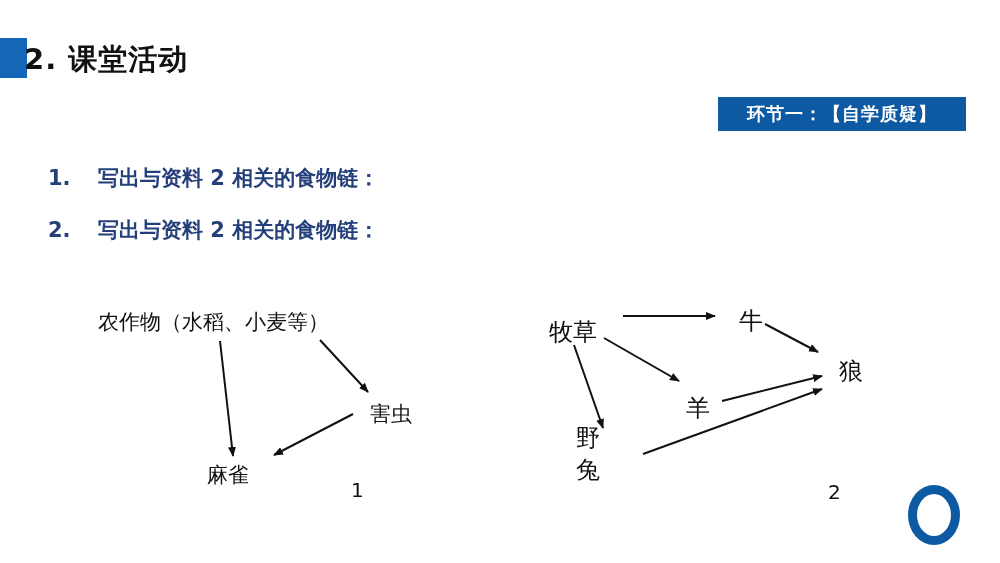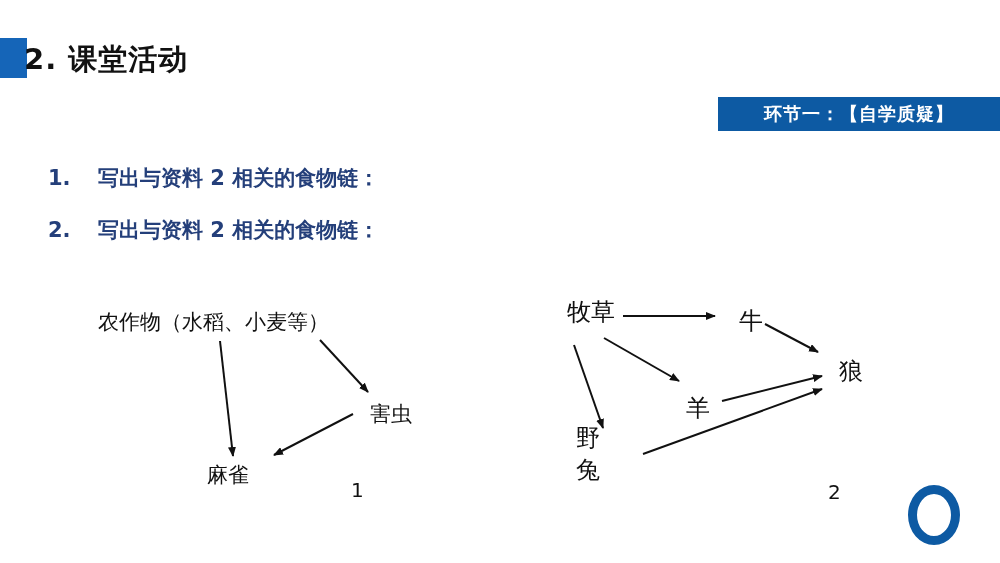--- a/index.html
+++ b/index.html
@@ -1,20 +1,20 @@
 <!DOCTYPE html>
 <html><head>
 <meta charset="utf-8">
 <style>
   html, body { margin:0; padding:0; }
   body { width:1000px; height:563px; background:#ffffff; position:relative; overflow:hidden;
          font-family:"DejaVu Sans","Liberation Sans",sans-serif; }
   .accent-box { position:absolute; left:0; top:38px; width:27px; height:40px; background:#1565b8; }
   .page-title { position:absolute; left:24px; top:40px; font-size:29px; font-weight:bold; color:#111; letter-spacing:1px; }
-  .section-tag { position:absolute; left:718px; top:97px; width:282px; height:34px; background:#0d5aa3;
+  .section-tag { position:absolute; left:718px; top:97px; width:248px; height:34px; background:#0d5aa3;
                  color:#fff; font-size:18px; font-weight:bold; line-height:34px; text-align:center; letter-spacing:1px; }
   .task { position:absolute; left:48px; font-size:21px; font-weight:bold; color:#243f7a; }
   .task .num { display:inline-block; width:50px; }
   .task1 { top:164px; }
   .task2 { top:216px; }
   .node { position:absolute; color:#111; white-space:nowrap; }
   .d1 { font-size:21px;font-family:Liberation Mono, monospace; }
   .d2 { font-size:24px; }
   .label { position:absolute; font-size:20px; color:#111; }
   svg.arrows { position:absolute; left:0; top:0; }
@@ -33,21 +33,21 @@
 </div>
 <div class="task task2">
   <span class="num">2.</span><span>写出与资料 2 相关的食物链：</span>
 </div>
 
 <div class="node d1" style="left:98px; top:308px;">农作物（水稻、小麦等）</div>
 <div class="node d1" style="left:370px; top:400px;">害虫</div>
 <div class="node d1" style="left:207px; top:461px;">麻雀</div>
 <div class="label" style="left:351px; top:478px;">1</div>
 
-<div class="node d2" style="left:549px; top:296px;margin-left:18px;">牧草</div>
+<div class="node d2" style="left:549px; top:316px;">牧草</div>
 <div class="node d2" style="left:739px; top:305px;">牛</div>
 <div class="node d2" style="left:839px; top:355px;">狼</div>
 <div class="node d2" style="left:686px; top:392px;">羊</div>
 <div class="node d2" style="left:576px; top:422px;">野</div>
 <div class="node d2" style="left:576px; top:454px;">兔</div>
 <div class="label" style="left:828px; top:480px;">2</div>
 
 <svg class="arrows" width="1000" height="563">
   <defs>
     <marker id="ah" markerWidth="10" markerHeight="8" refX="9" refY="4" orient="auto" markerUnits="userSpaceOnUse">

